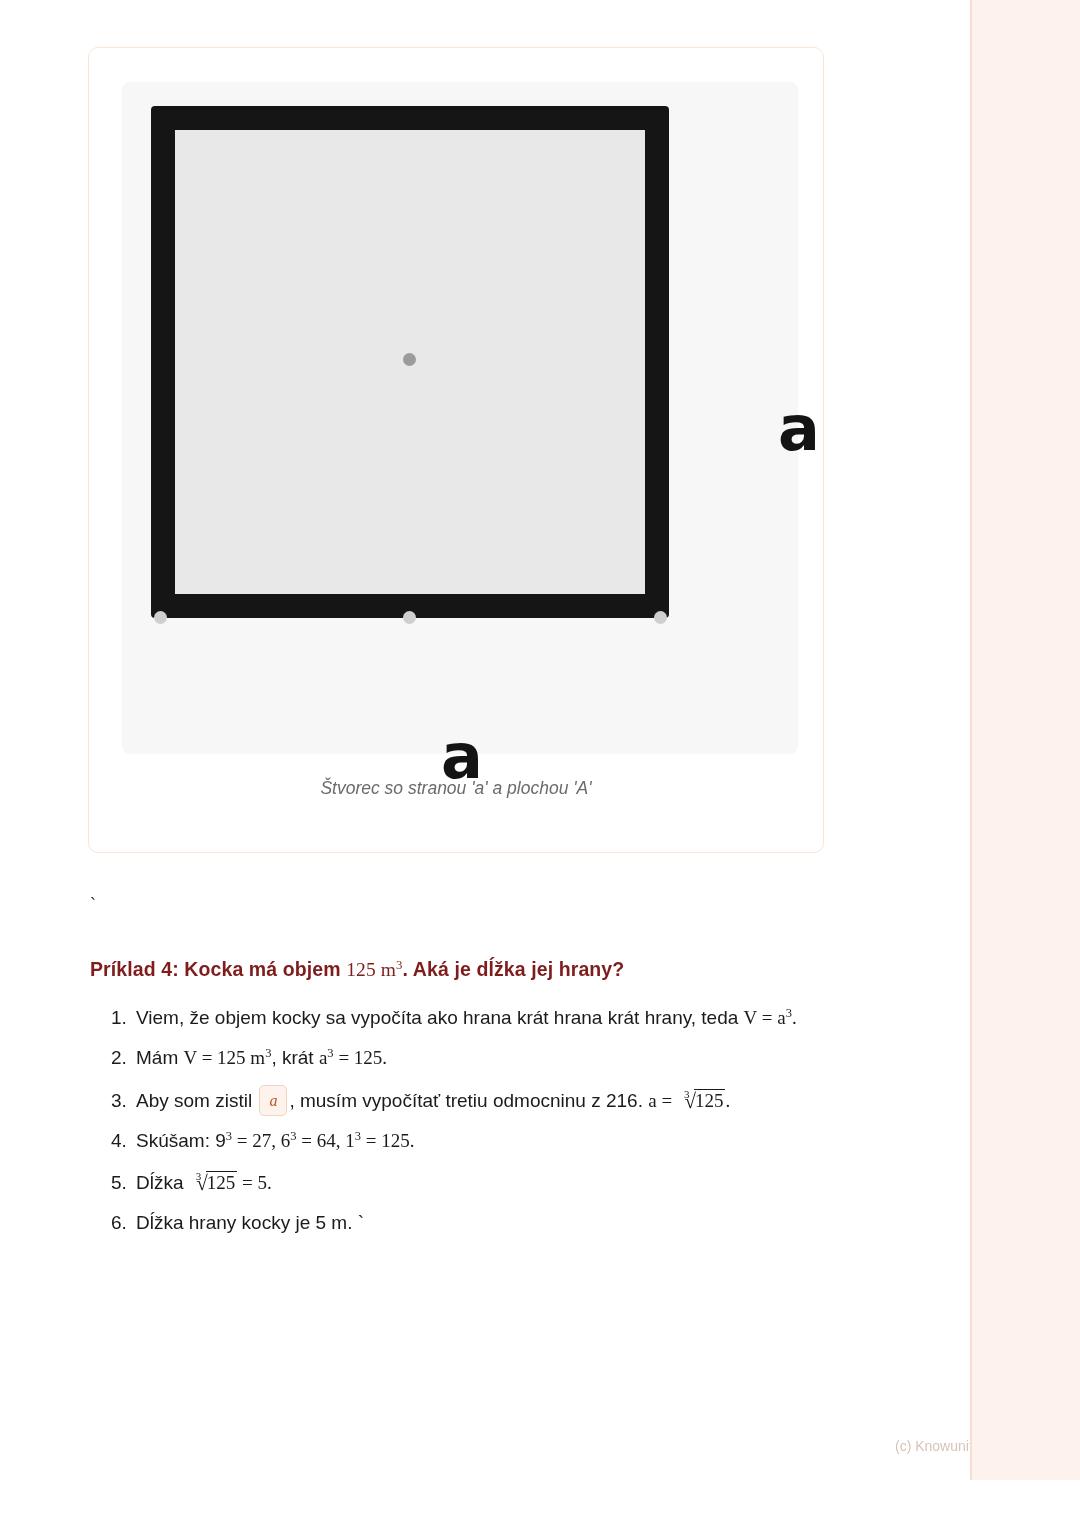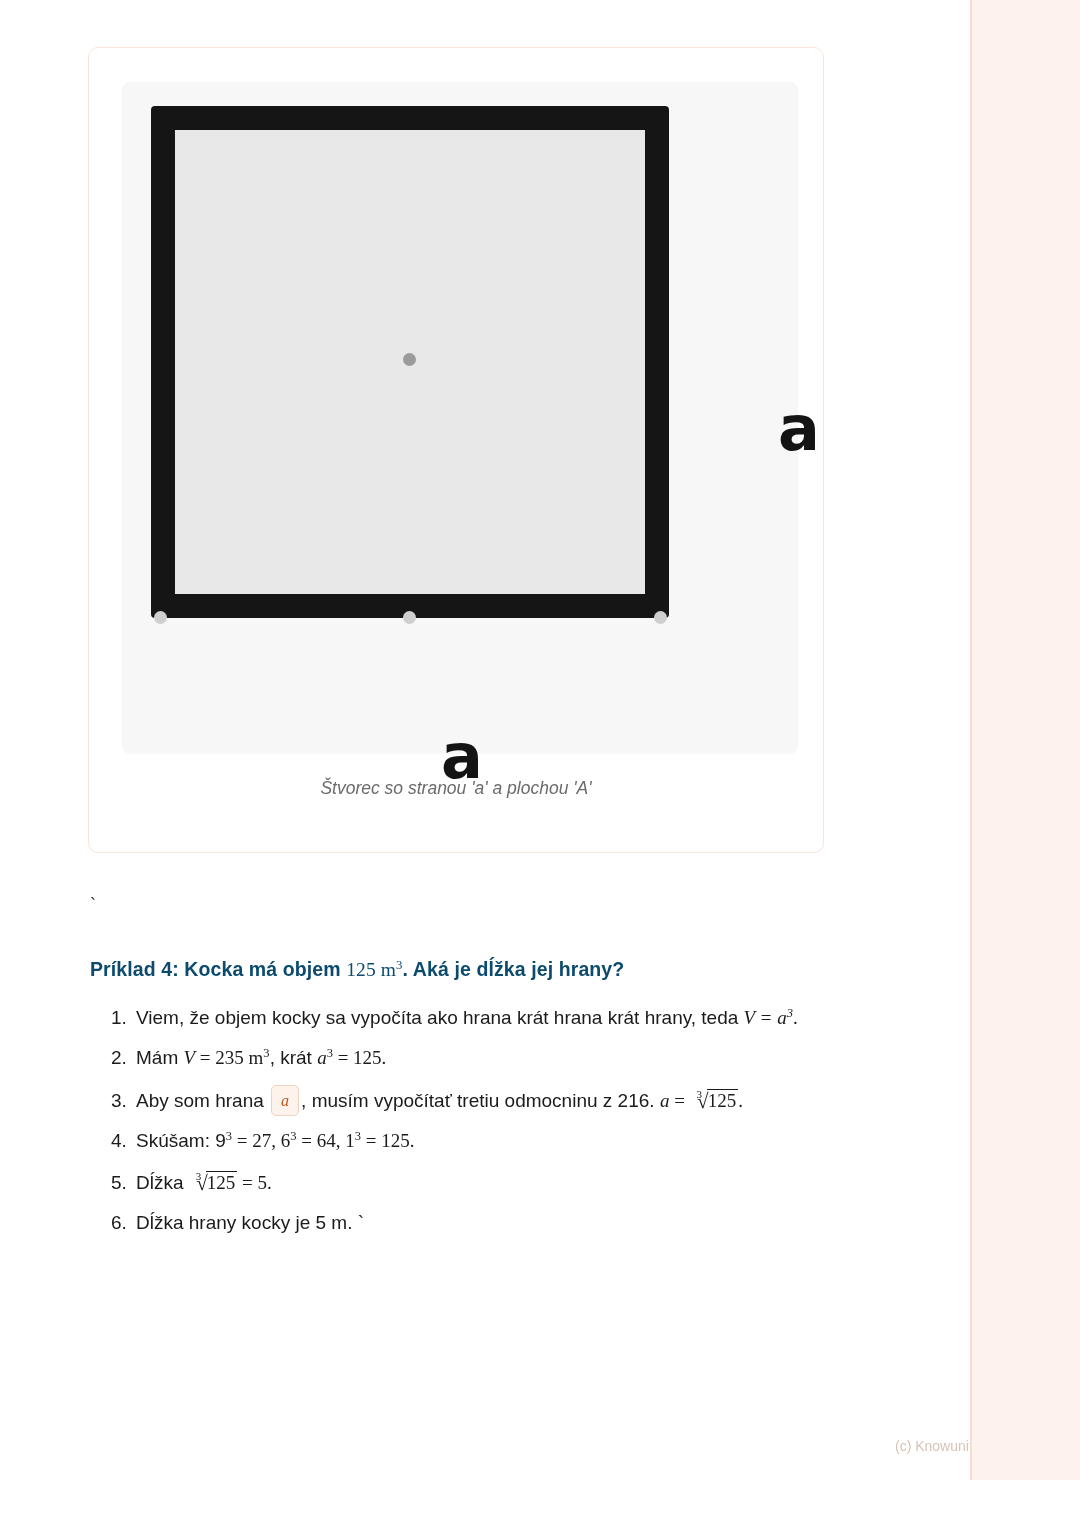--- a/index.html
+++ b/index.html
@@ -140,24 +140,24 @@
     color: #333;
     font-family: "Liberation Sans", sans-serif;
   }
 
   .task-heading {
     position: absolute;
     left: 90px;
     top: 958px;
     font-size: 19.5px;
     font-weight: 700;
-    color: #0c4a6e;
+    color: #7f1d1d;
     letter-spacing: .1px;
   }
-  .math { font-family: "Liberation Serif", serif; font-style: italic; font-weight: 400; }
+  .math { font-family: "Liberation Serif", serif; font-weight: 400; }
   .mathn { font-family: "Liberation Serif", serif; font-style: normal; font-weight: 400; }
   sup { font-size: .66em; vertical-align: super; line-height: 0; }
 
   ol.steps {
     position: absolute;
     left: 90px;
     top: 1003px;
     width: 790px;
     margin: 0;
     padding-left: 42px;
@@ -246,24 +246,24 @@
 
   <div class="task-heading">
     <span>Príklad 4: Kocka má objem </span><span class="mathn">125 m</span><sup class="mathn">3</sup><span>. Aká je dĺžka jej hrany?</span>
   </div>
 
   <ol class="steps">
     <li>
       <span>Viem, že objem kocky sa vypočíta ako hrana krát hrana krát hrany, teda </span><span class="math">V = a</span><sup class="math">3</sup><span class="mathn">.</span>
     </li>
     <li>
-      <span>Mám </span><span class="math">V</span><span class="mathn"> = 235 m</span><sup class="mathn">3</sup><span>, krát </span><span class="math">a</span><sup class="mathn">3</sup><span class="mathn"> = 125.</span>
-    </li>
-    <li>
-      <span>Aby som hrana </span><span class="chip">a</span><span>, musím vypočítať tretiu odmocninu z 216. </span><span class="math">a</span><span class="mathn"> = </span><span class="radical"><span class="idx">3</span><span class="sign">√</span><span class="rad-body">125</span></span><span class="mathn">.</span>
+      <span>Mám </span><span class="math">V</span><span class="mathn"> = 125 m</span><sup class="mathn">3</sup><span>, krát </span><span class="math">a</span><sup class="mathn">3</sup><span class="mathn"> = 125.</span>
+    </li>
+    <li>
+      <span>Aby som zistil </span><span class="chip">a</span><span>, musím vypočítať tretiu odmocninu z 216. </span><span class="math">a</span><span class="mathn"> = </span><span class="radical"><span class="idx">3</span><span class="sign">√</span><span class="rad-body">125</span></span><span class="mathn">.</span>
     </li>
     <li>
       <span>Skúšam: 9</span><sup class="mathn">3</sup><span class="mathn"> = 27, 6</span><sup class="mathn">3</sup><span class="mathn"> = 64, 1</span><sup class="mathn">3</sup><span class="mathn"> = 125.</span>
     </li>
     <li>
       <span>Dĺžka </span><span class="radical"><span class="idx">3</span><span class="sign">√</span><span class="rad-body">125</span></span><span class="mathn"> = 5.</span>
     </li>
     <li>
       <span>Dĺžka hrany kocky je 5 m. `</span>
     </li>

